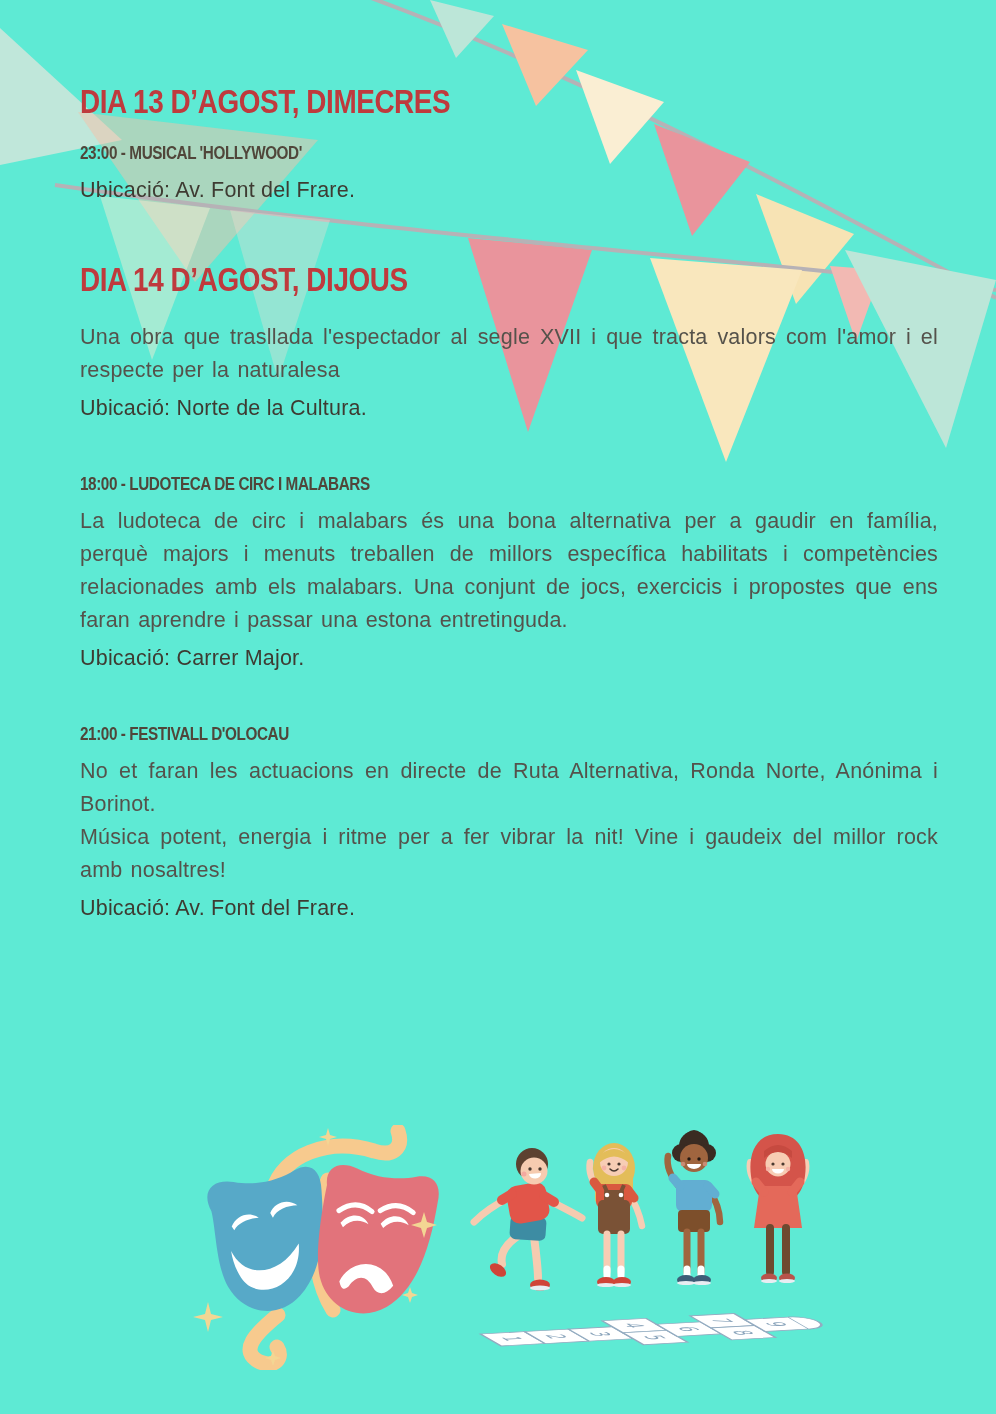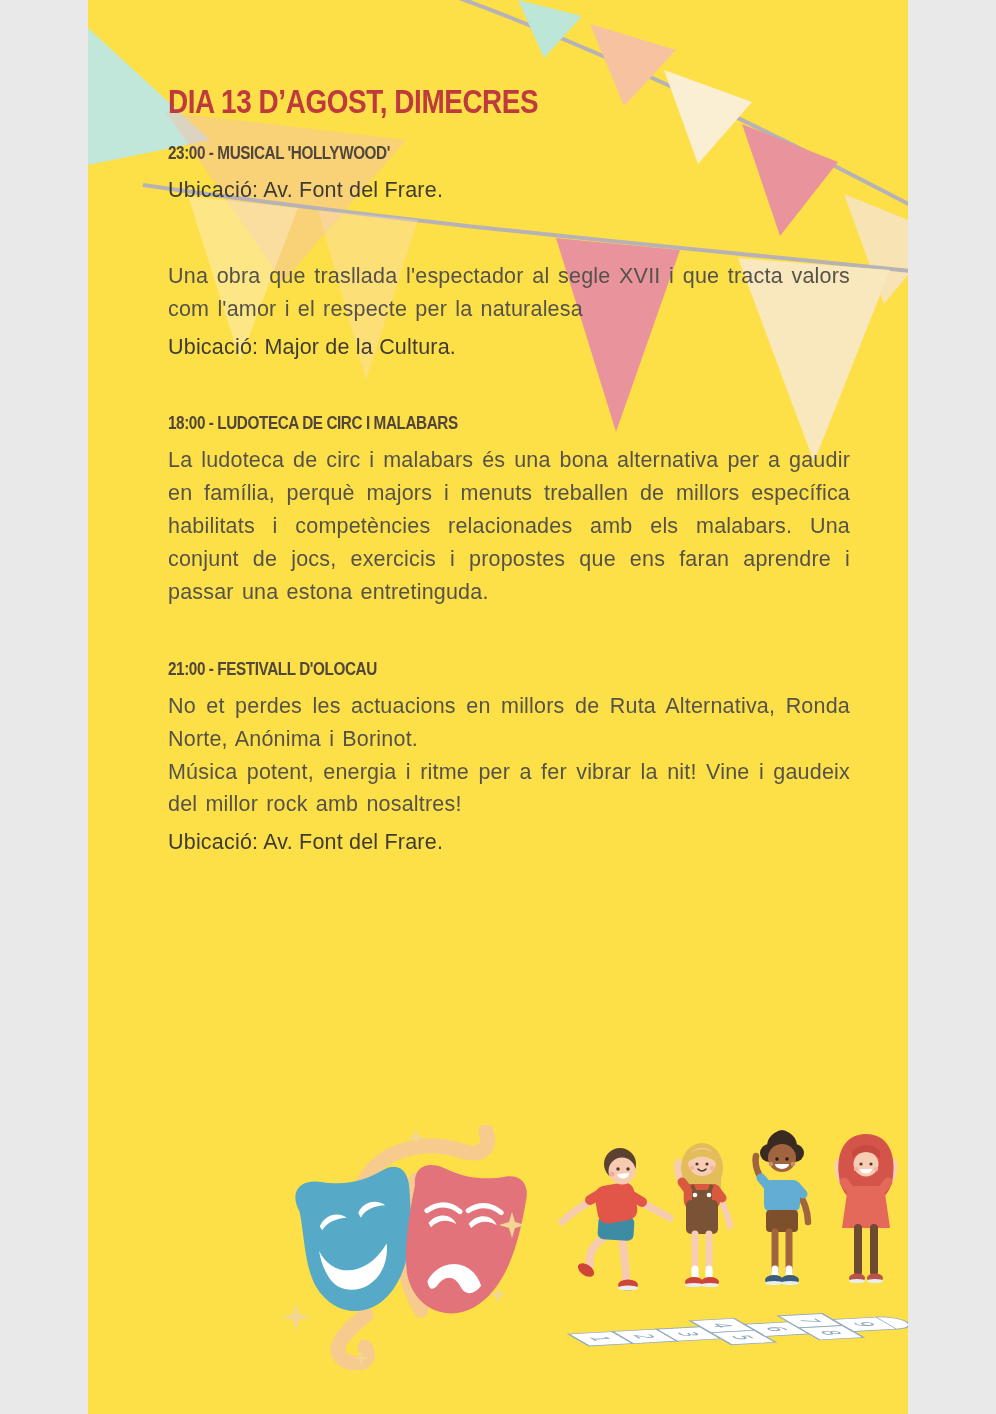--- a/index.html
+++ b/index.html
@@ -6,22 +6,22 @@
     --red:#bf3a3d;
     --head-dark:#50463a;
     --body-text:#55524b;
     --loc-dark:#3e3b32;
     --string:#b6b2b6;
   }
   *{margin:0;padding:0;box-sizing:border-box;}
   html,body{background:#e9e9e9;}
   body{font-family:"Liberation Sans",sans-serif;}
   .page{
-    position:relative;width:820px;height:1414px;margin:0 auto;
-    background:#fde047;overflow:hidden;
+    position:relative;width:996px;height:1414px;margin:0 auto;
+    background:#5eead4;overflow:hidden;
   }
   .deco{position:absolute;top:0;left:0;z-index:0;}
   .content{position:absolute;inset:0;z-index:2;padding:82px 58px 0 80px;}
   .day-title{
     color:var(--red);font-size:34px;font-weight:700;margin:0 0 22px 0;
     letter-spacing:0;
   }
   .event{margin-bottom:50px;}
   .event-title{
     color:var(--head-dark);font-size:18px;font-weight:700;margin:0 0 10px 0;
@@ -77,34 +77,36 @@
     <section class="section-1">
       <h1 class="day-title"><span class="cond">DIA 13 D’AGOST, DIMECRES</span></h1>
 
       <article class="event">
         <h2 class="event-title"><span class="cond2">23:00 - MUSICAL 'HOLLYWOOD'</span></h2>
         <p class="loc">Ubicació: Av. Font del Frare.</p>
       </article>
     </section>
 
     <section class="section-2">
+      <h1 class="day-title"><span class="cond">DIA 14 D’AGOST, DIJOUS</span></h1>
 
       <article class="event">
         <p class="desc">Una obra que trasllada l'espectador al segle XVII i que tracta valors com l'amor i el respecte per la naturalesa</p>
-        <p class="loc">Ubicació: Major de la Cultura.</p>
+        <p class="loc">Ubicació: Norte de la Cultura.</p>
       </article>
 
       <article class="event">
         <h2 class="event-title"><span class="cond2">18:00 - LUDOTECA DE CIRC I MALABARS</span></h2>
         <p class="desc">La ludoteca de circ i malabars és una bona alternativa per a gaudir en família, perquè majors i menuts treballen de millors específica habilitats i competències relacionades amb els malabars. Una conjunt de jocs, exercicis i propostes que ens faran aprendre i passar una estona entretinguda.</p>
+        <p class="loc">Ubicació: Carrer Major.</p>
       </article>
 
       <article class="event">
         <h2 class="event-title"><span class="cond2">21:00 - FESTIVALL D'OLOCAU</span></h2>
-        <p class="desc">No et perdes les actuacions en millors de Ruta Alternativa, Ronda Norte, Anónima i Borinot.</p>
+        <p class="desc">No et faran les actuacions en directe de Ruta Alternativa, Ronda Norte, Anónima i Borinot.</p>
         <p class="desc">Música potent, energia i ritme per a fer vibrar la nit! Vine i gaudeix del millor rock amb nosaltres!</p>
         <p class="loc">Ubicació: Av. Font del Frare.</p>
       </article>
     </section>
 
   </div>
 
   <svg class="illu illu-masks" width="300" height="245" viewBox="0 0 300 245" aria-hidden="true">
     <g stroke="#f7ca8e" stroke-width="15" fill="none" stroke-linecap="round">
       <path d="M 95,65 C 105,30 150,12 196,26 C 214,32 226,24 220,6"></path>

